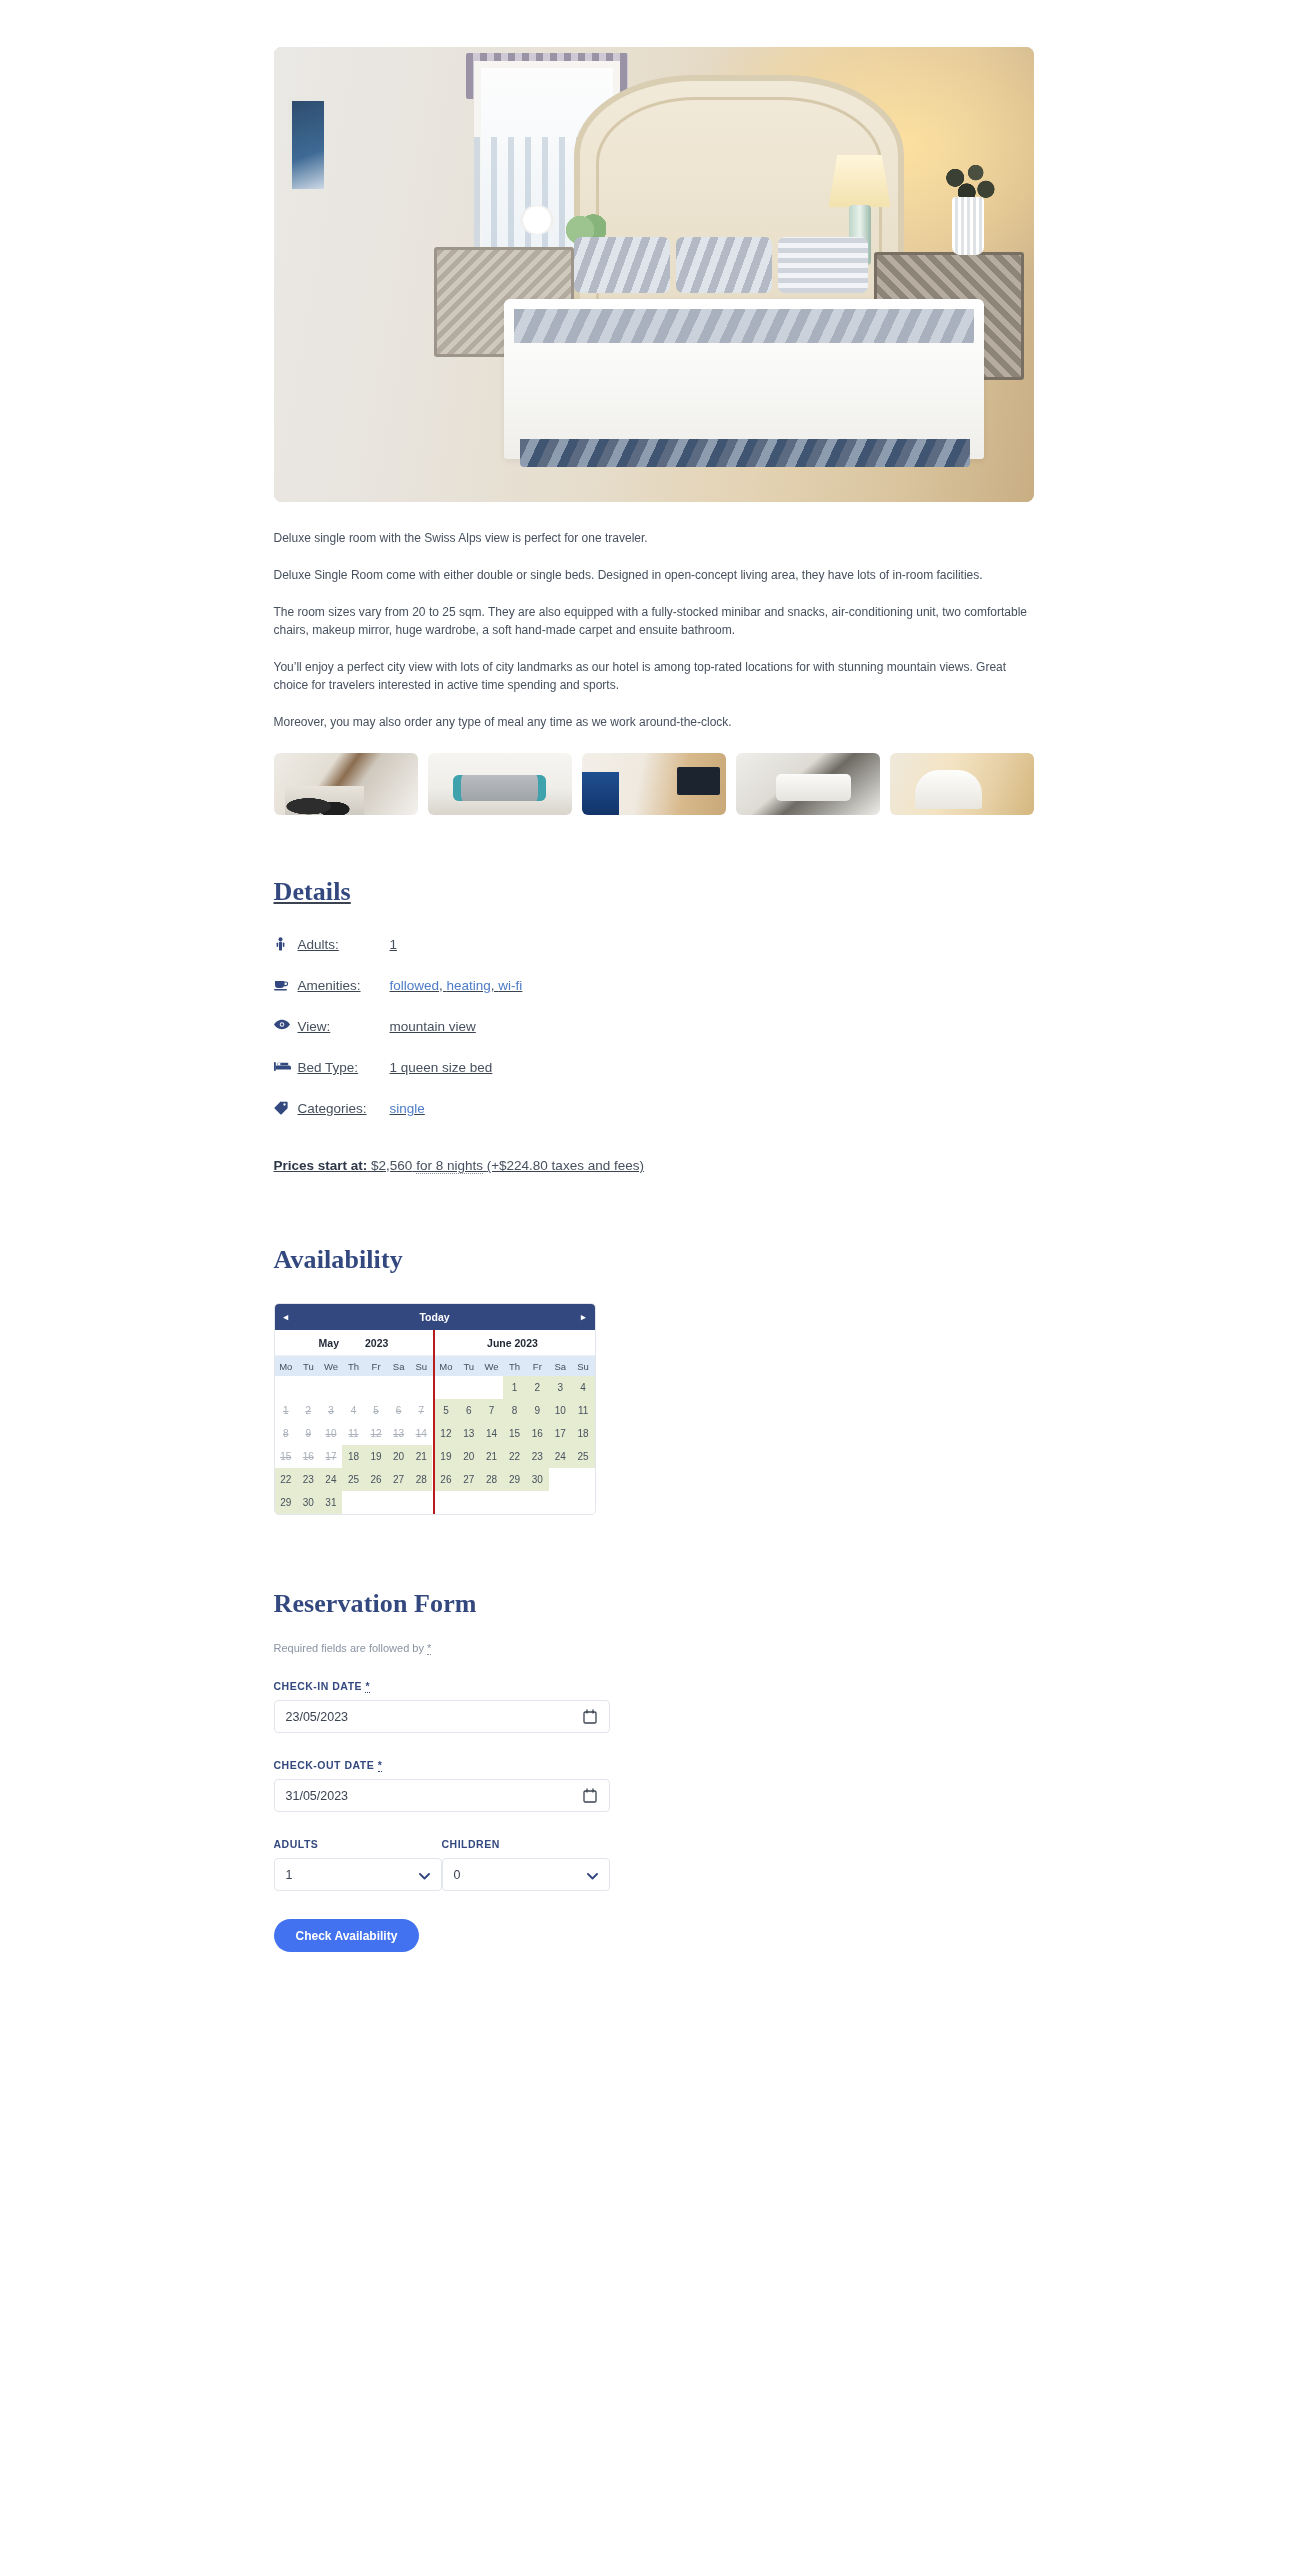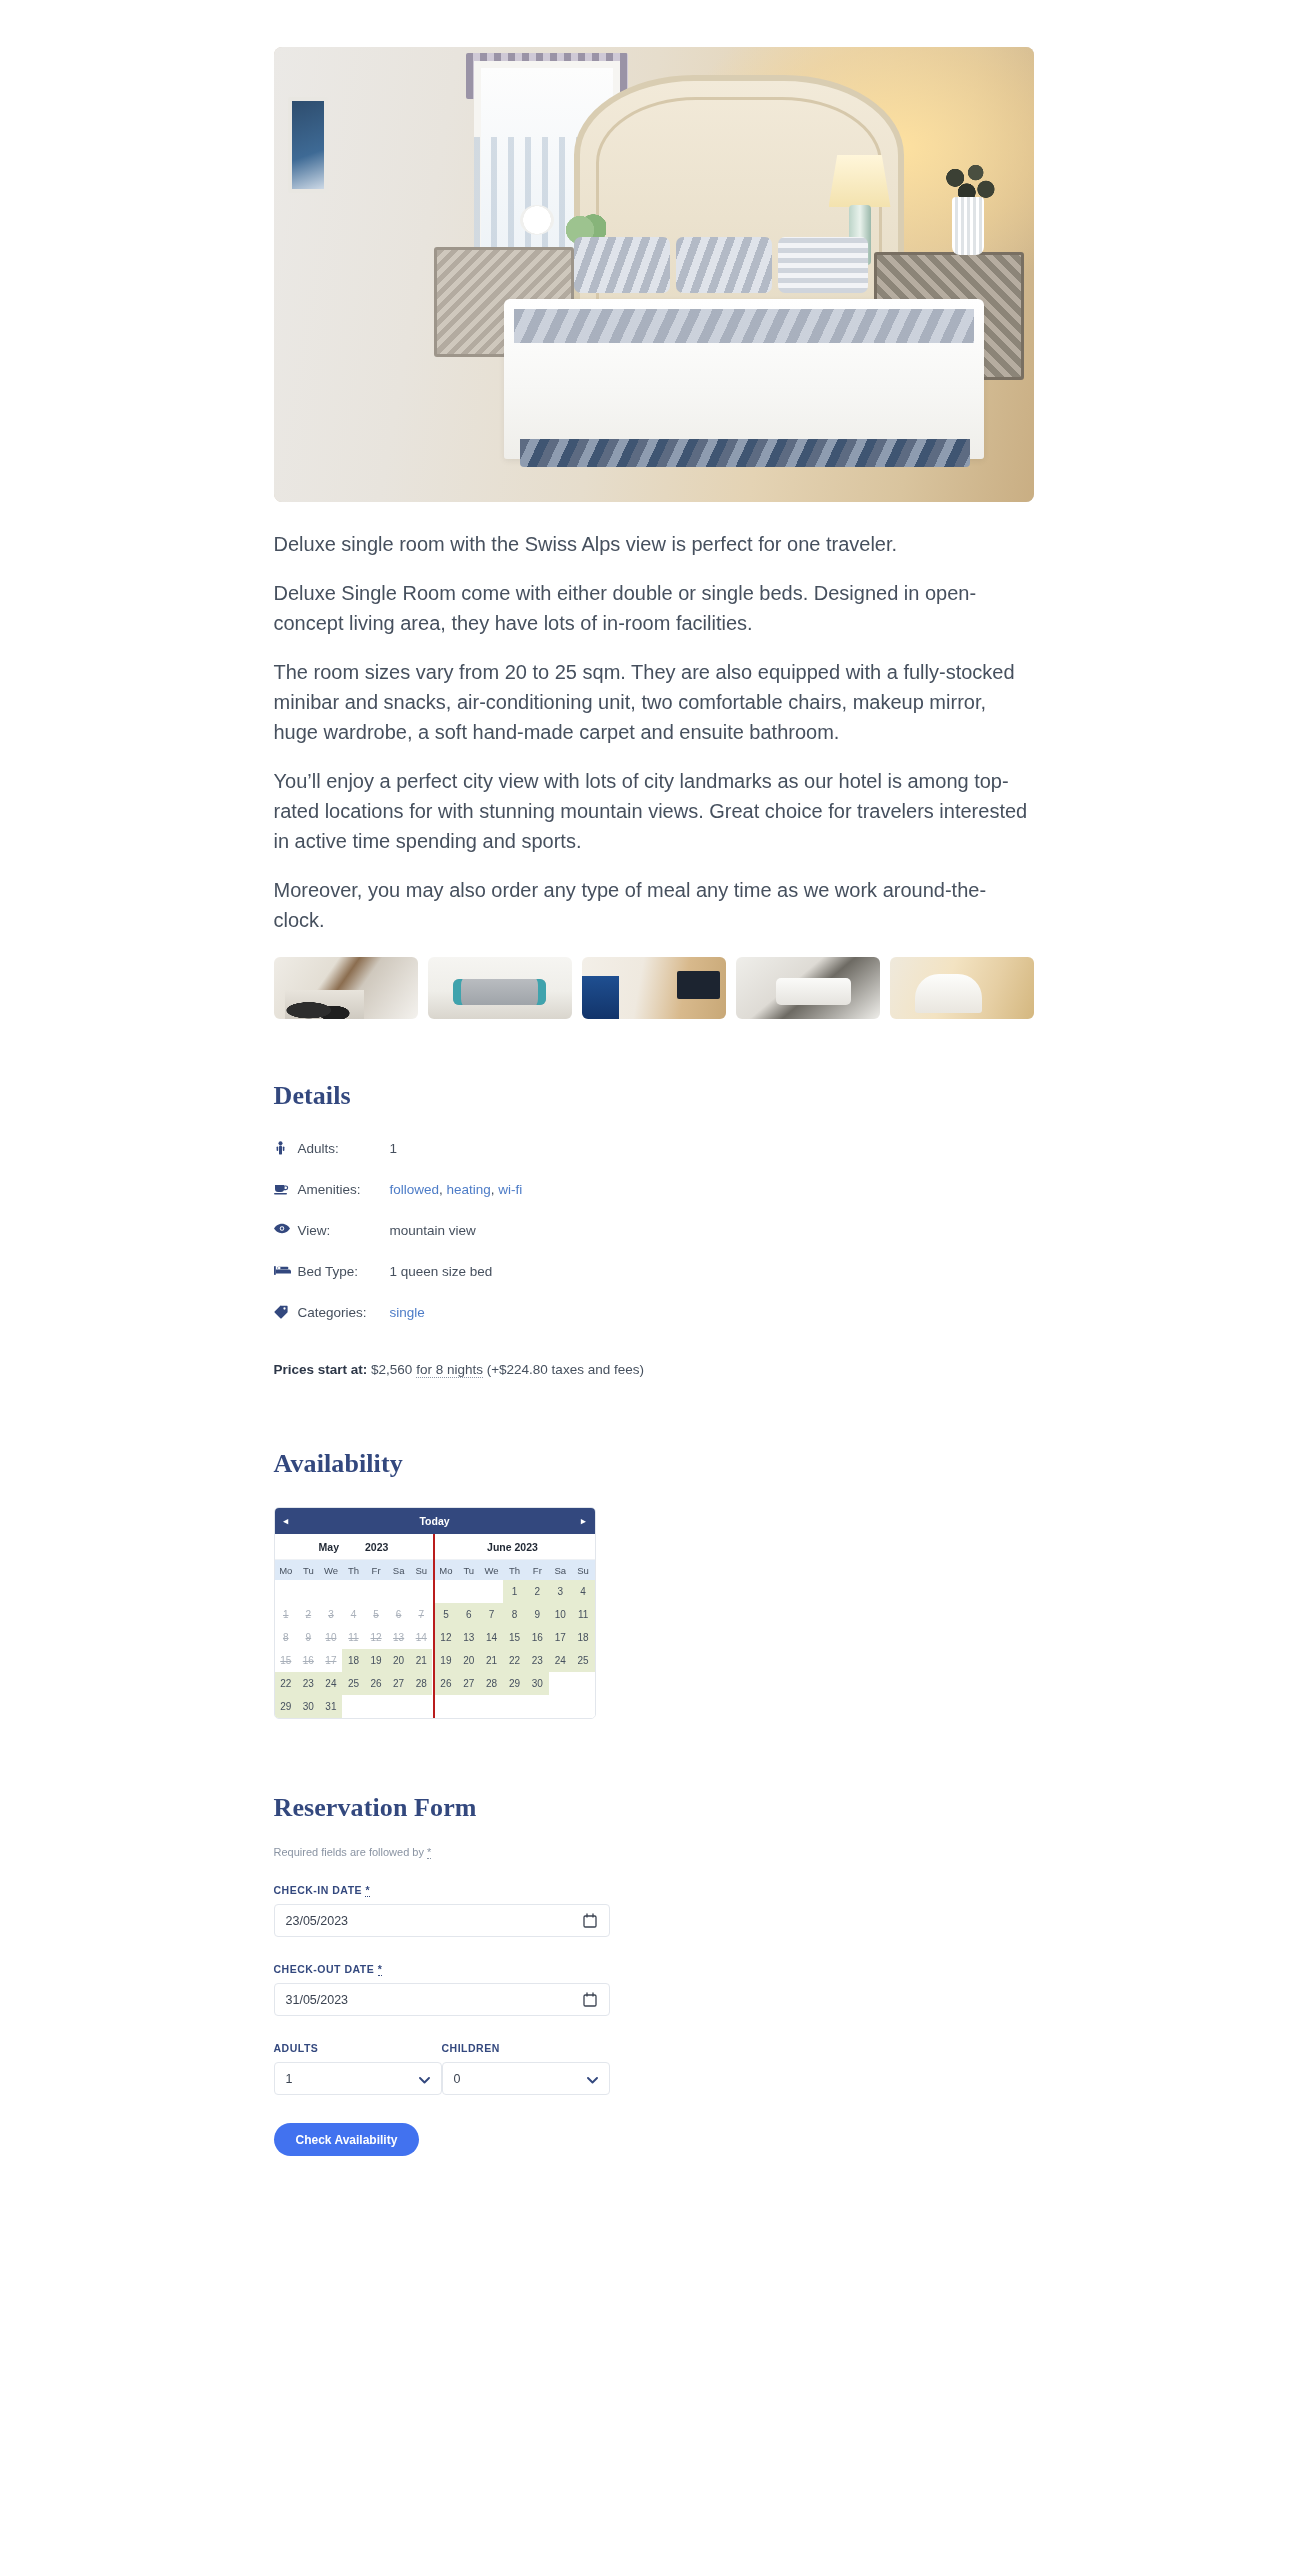--- a/index.html
+++ b/index.html
@@ -142,21 +142,21 @@
     background: repeating-linear-gradient(110deg,#b3bac6 0 8px,#dfe3ea 8px 16px);
   }
   .hero .pillow1 { left: 300px; width: 96px; }
   .hero .pillow2 { left: 402px; width: 96px; }
   .hero .pillow3 { left: 504px; width: 90px; background: repeating-linear-gradient(0deg,#cfd4dc 0 5px,#f2f3f6 5px 10px); }
 
   
   .body-copy { padding-top: 27px; }
   .body-copy p {
     margin: 0 0 19px 0;
-    font-size: 20px;
+    font-size: 12px;
     line-height: 1.5;
     color: #46505e;
   }
 
   
   .thumbs {
     display: flex;
     gap: 10px;
     margin-top: 22px;
   }
@@ -182,21 +182,21 @@
 
   
   h2.section {
     font-family: "Liberation Serif", serif;
     font-size: 26px;
     font-weight: bold;
     color: #33487e;
     margin: 0;
     letter-spacing: .1px;
   }
-  .details-wrap { padding-top: 62px; }
+  .details-wrap { padding-top: 62px; text-decoration: underline; }
   .details-table { margin-top: 30px; }
   .drow { display: flex; align-items: flex-start; height: 25px; margin-bottom: 10px; margin-top: 16px; }
   .dicon { width: 24px; color: #33487e; font-size: 13px; display:flex; align-items:center; }
   .dicon svg { display: block; }
   .dlabel { width: 92px; font-size: 13.5px; color: #46505e; }
   .dval { font-size: 13.5px; color: #46505e; }
   .dval a, .link { color: #4d7cc7; text-decoration: none; cursor: pointer; }
   .price-line { margin-top: 32px; font-size: 13.5px; color: #46505e; }
   .price-line b { color: #2d3748; }
   .dotted { border-bottom: 1px dotted #8a94a3; cursor: help; }

